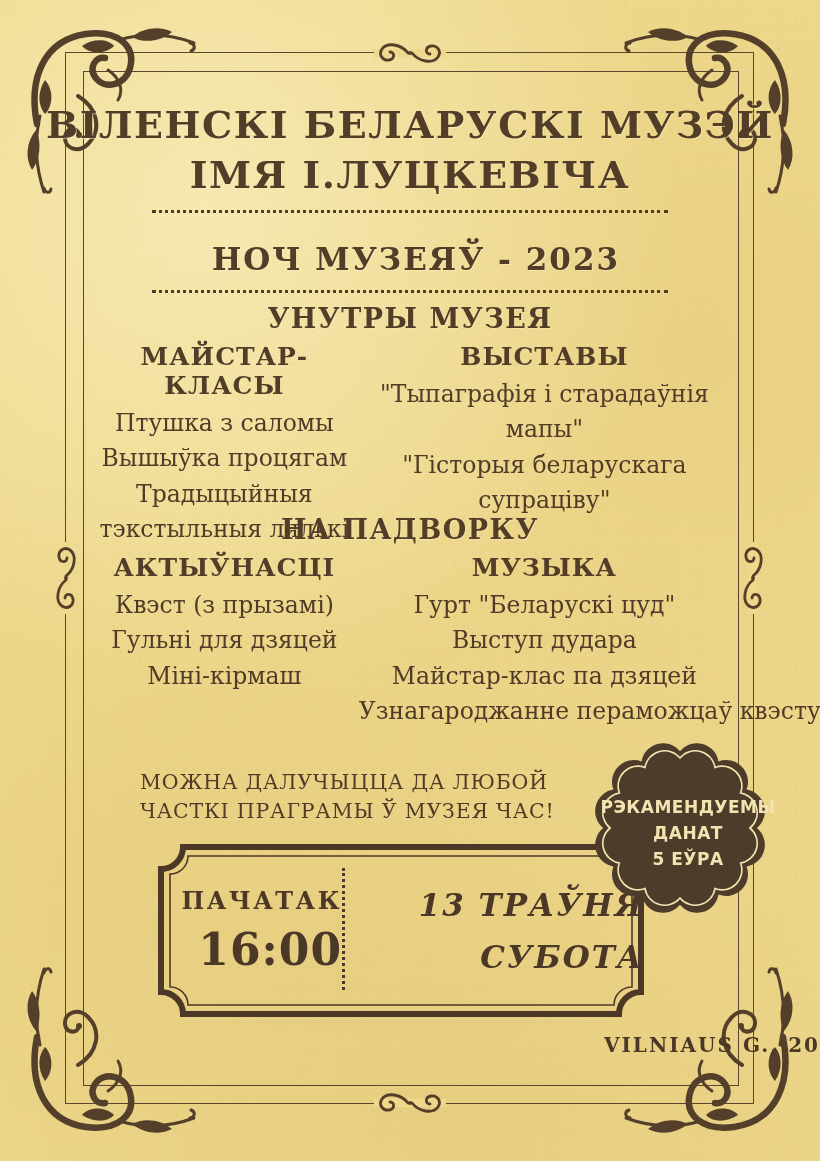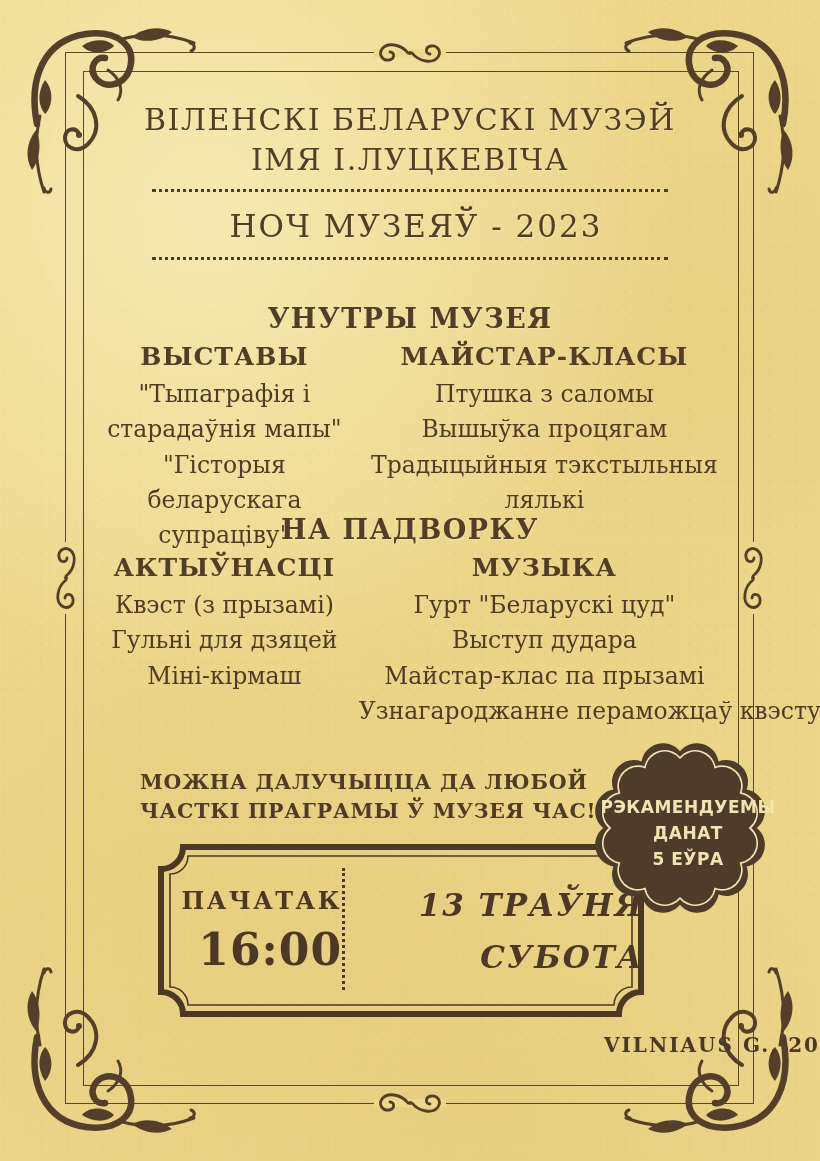--- a/index.html
+++ b/index.html
@@ -28,40 +28,40 @@
   .corner.tr{left:621px;top:24px;transform:scaleX(-1);}
   .corner.bl{left:24px;top:962px;transform:scaleY(-1);}
   .corner.br{left:621px;top:962px;transform:scale(-1,-1);}
   .scroll{position:absolute;width:72px;height:26px;}
   .scroll.top{left:374px;top:40px;}
   .scroll.bottom{left:374px;top:1090px;}
   .scroll.left{left:30px;top:565px;transform:rotate(90deg);}
   .scroll.right{left:717px;top:565px;transform:rotate(90deg);}
   
   .header{position:absolute;left:0;right:0;top:100px;text-align:center;}
-  .title-line{font-size:30px;font-weight:normal;letter-spacing:1.5px;line-height:1.32;
+  .title-line{font-size:38px;font-weight:bold;letter-spacing:1.5px;line-height:1.32;
     color:#513d28;text-shadow:1px 1px 0 rgba(252,238,185,0.55);}
   .dotted{width:516px;margin:10px auto 0;border-top:3.5px dotted #4f3b27;height:0;}
-  .event-title{font-size:31px;font-weight:normal;letter-spacing:2px;margin-top:16px;
+  .event-title{font-size:31px;font-weight:bold;letter-spacing:2px;margin-top:28px;
     color:#513d28;text-shadow:1px 1px 0 rgba(252,238,185,0.55);padding-left:12px;}
   .event-title + .dotted{margin-top:13px;}
   
   .section{position:absolute;left:90px;width:640px;text-align:center;}
   .section1{top:303px;}
   .section2{top:514px;}
   .section-heading{font-size:27px;font-weight:bold;letter-spacing:1.5px;color:#513d28;
     text-shadow:1px 1px 0 rgba(252,238,185,0.5);}
   .cols{display:grid;grid-template-columns:42% 58%;margin-top:8px;}
   .col-header{font-size:25px;font-weight:bold;letter-spacing:1px;color:#513d28;}
   .items{margin-top:6px;font-size:23.5px;line-height:1.5;}
   .item{color:#4f3b27;}
   .item.nowrap{white-space:nowrap;}
   
   .note{position:absolute;left:140px;top:768px;text-align:left;
-    font-size:20.5px;font-weight:bold;letter-spacing:0.8px;line-height:1.42;color:#4f3b27;}
+    font-size:20.5px;font-weight:normal;letter-spacing:0.8px;line-height:1.42;color:#4f3b27;}
   
   .badge{position:absolute;left:591px;top:739px;width:178px;height:178px;z-index:5;}
   .badge svg{position:absolute;inset:0;}
   .badge-text{position:absolute;inset:0;display:flex;flex-direction:column;
     align-items:center;justify-content:center;padding-top:10px;gap:6px;
     font-family:"DejaVu Sans","Liberation Sans",sans-serif;
     font-weight:bold;font-size:17px;letter-spacing:0.5px;color:#f2e4b0;margin-left:16px;}
   
   .ticket{position:absolute;left:158px;top:844px;width:486px;height:173px;}
   .ticket svg{position:absolute;inset:0;}
@@ -146,54 +146,54 @@
     <div class="title-line">ІМЯ І.ЛУЦКЕВІЧА</div>
     <div class="dotted"></div>
     <div class="event-title">НОЧ МУЗЕЯЎ - 2023</div>
     <div class="dotted"></div>
   </div>
 
   <div class="section section1">
     <div class="section-heading">УНУТРЫ МУЗЕЯ</div>
     <div class="cols">
       <div class="col">
-        <div class="col-header">ВЫСТАВЫ</div>
-        <div class="items">
-          <div class="item">"Тыпаграфія і старадаўнія мапы"</div>
-          <div class="item">"Гісторыя беларускага супраціву"</div>
-        </div>
-      </div>
-      <div class="col">
         <div class="col-header">МАЙСТАР-КЛАСЫ</div>
         <div class="items">
           <div class="item">Птушка з саломы</div>
           <div class="item">Вышыўка процягам</div>
           <div class="item">Традыцыйныя тэкстыльныя лялькі</div>
         </div>
       </div>
+      <div class="col">
+        <div class="col-header">ВЫСТАВЫ</div>
+        <div class="items">
+          <div class="item">"Тыпаграфія і старадаўнія мапы"</div>
+          <div class="item">"Гісторыя беларускага супраціву"</div>
+        </div>
+      </div>
     </div>
   </div>
 
   <div class="section section2">
     <div class="section-heading">НА ПАДВОРКУ</div>
     <div class="cols">
       <div class="col">
         <div class="col-header">АКТЫЎНАСЦІ</div>
         <div class="items">
           <div class="item">Квэст (з прызамі)</div>
           <div class="item">Гульні для дзяцей</div>
           <div class="item">Міні-кірмаш</div>
         </div>
       </div>
       <div class="col">
         <div class="col-header">МУЗЫКА</div>
         <div class="items">
           <div class="item">Гурт "Беларускі цуд"</div>
           <div class="item">Выступ дудара</div>
-          <div class="item">Майстар-клас па прызамі</div>
+          <div class="item">Майстар-клас па дзяцей</div>
           <div class="item nowrap">Узнагароджанне пераможцаў квэсту</div>
         </div>
       </div>
     </div>
   </div>
 
   <div class="note">
     <div>МОЖНА ДАЛУЧЫЦЦА ДА ЛЮБОЙ</div>
     <div>ЧАСТКІ ПРАГРАМЫ Ў МУЗЕЯ ЧАС!</div>
   </div>

